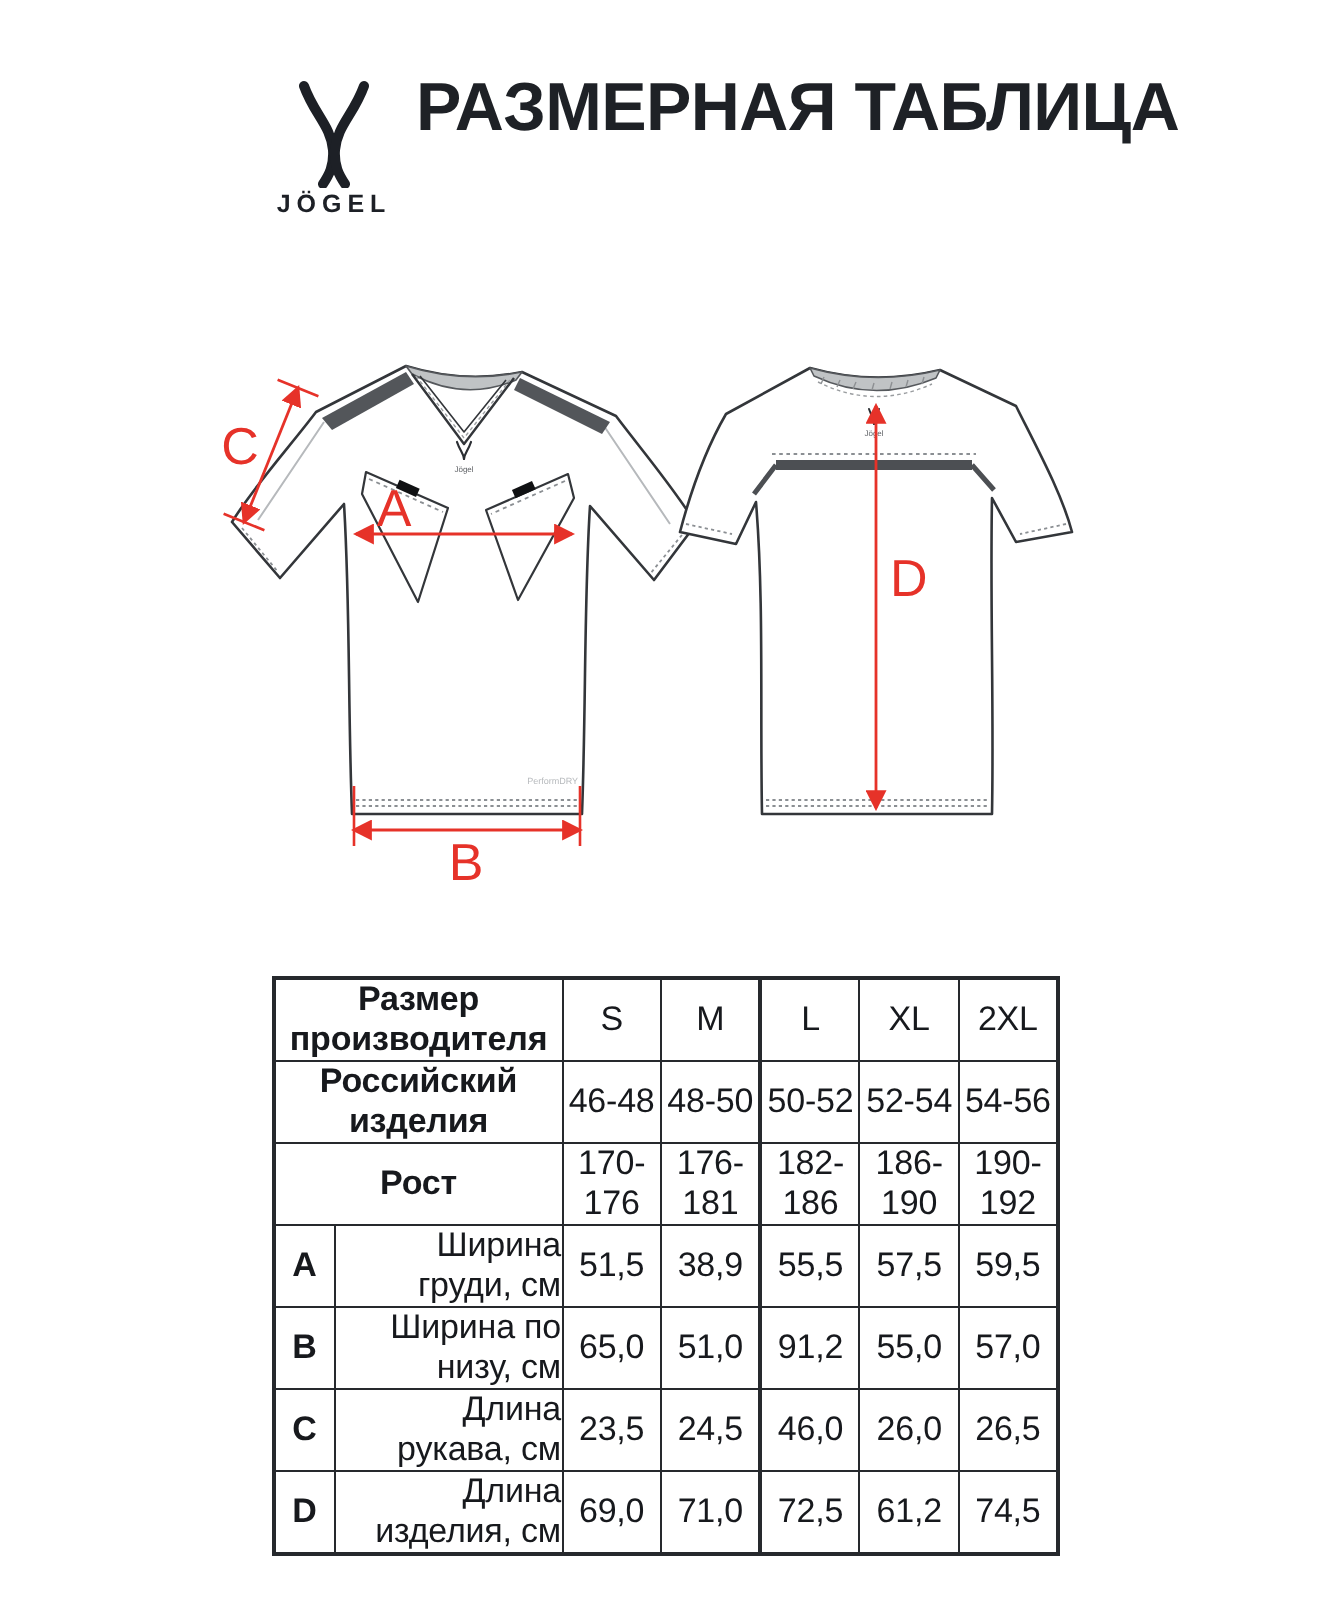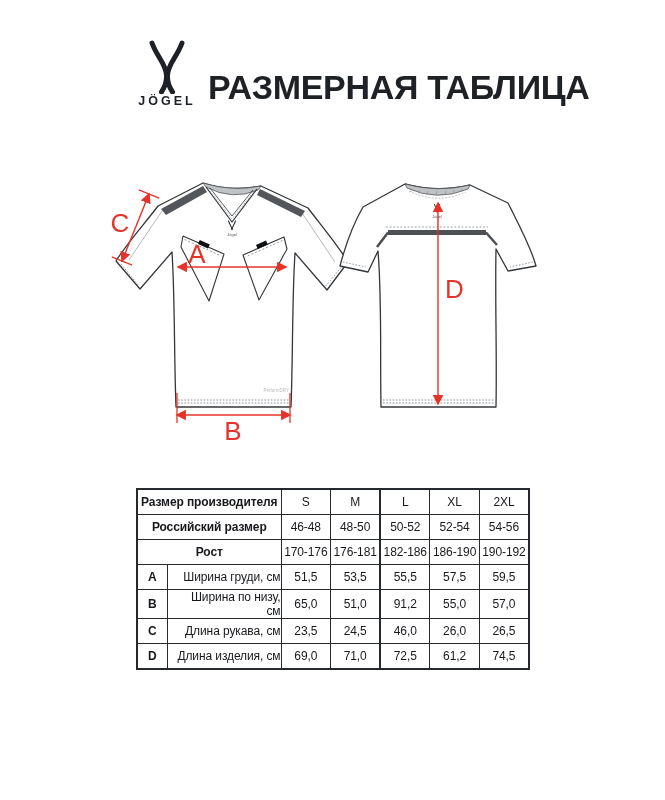--- a/index.html
+++ b/index.html
@@ -2,33 +2,33 @@
 <html><head>
 <meta charset="utf-8">
 <style>
   html,body{margin:0;padding:0;background:#ffffff;}
   body{font-family:"Liberation Sans", sans-serif;}
   .page{position:relative;width:665px;height:800px;background:#ffffff;overflow:hidden;}
 
   
   .logo{position:absolute;left:129px;top:40px;width:76px;text-align:center;color:#1d2026;}
   .logo-word{font-size:12.5px;font-weight:700;letter-spacing:3px;margin-top:-4px;color:#1d2026;}
-  .title{position:absolute;left:208px;top:67px;margin:0;font-size:34px;line-height:40px;
+  .title{position:absolute;left:208px;top:34px;margin:0;font-size:34px;line-height:40px;
          font-weight:700;letter-spacing:-0.3px;color:#1e2126;white-space:nowrap;}
 
   
   .diagram-svg{position:absolute;left:0;top:0;}
   .diagram-svg text{font-family:"Liberation Sans", sans-serif;}
   .mlabel{fill:#e63229;font-size:26px;font-weight:400;}
   .tinytext{fill:#b7babd;font-size:4.5px;}
   .chestlogo{fill:#5a5d61;font-size:4px;}
 
   
   .size-table{position:absolute;left:136px;top:488px;width:392px;border-collapse:collapse;
-              table-layout:fixed;color:#17191d;font-size:12px;letter-spacing:-0.1px;
+              table-layout:fixed;color:#17191d;font-size:17px;letter-spacing:-0.1px;
               border:2px solid #26292d;}
   .size-table td{border:1px solid #26292d;height:24px;text-align:center;vertical-align:middle;
                  padding:0;font-weight:400;}
   .size-table td.hdr{font-weight:700;}
   .size-table td.letter{font-weight:700;}
   .size-table td.rowlbl{text-align:right;padding-left:9px;}
   .size-table td.bl2{border-left-width:2px;}
 </style>
 </head>
 <body>
@@ -144,40 +144,40 @@
     <tbody>
       <tr>
         <td colspan="2" class="hdr">Размер производителя</td>
         <td>S</td>
         <td>M</td>
         <td class="bl2">L</td>
         <td>XL</td>
         <td>2XL</td>
       </tr>
       <tr>
-        <td colspan="2" class="hdr">Российский размер</td>
+        <td colspan="2" class="hdr">Российский изделия</td>
         <td>46-48</td>
         <td>48-50</td>
         <td class="bl2">50-52</td>
         <td>52-54</td>
         <td>54-56</td>
       </tr>
       <tr>
         <td colspan="2" class="hdr">Рост</td>
         <td>170-176</td>
         <td>176-181</td>
         <td class="bl2">182-186</td>
         <td>186-190</td>
         <td>190-192</td>
       </tr>
       <tr>
         <td class="letter">A</td>
         <td class="rowlbl">Ширина груди, см</td>
         <td>51,5</td>
-        <td>53,5</td>
+        <td>38,9</td>
         <td class="bl2">55,5</td>
         <td>57,5</td>
         <td>59,5</td>
       </tr>
       <tr>
         <td class="letter">B</td>
         <td class="rowlbl">Ширина по низу, см</td>
         <td>65,0</td>
         <td>51,0</td>
         <td class="bl2">91,2</td>

